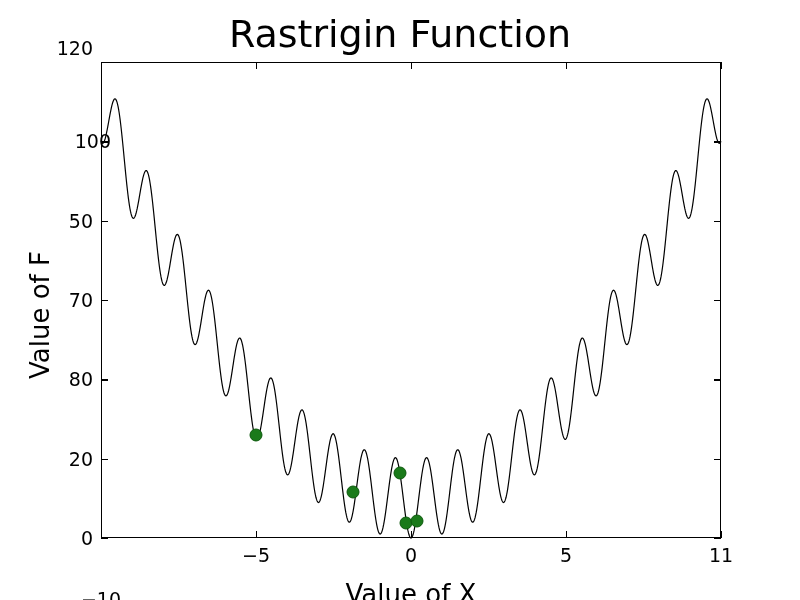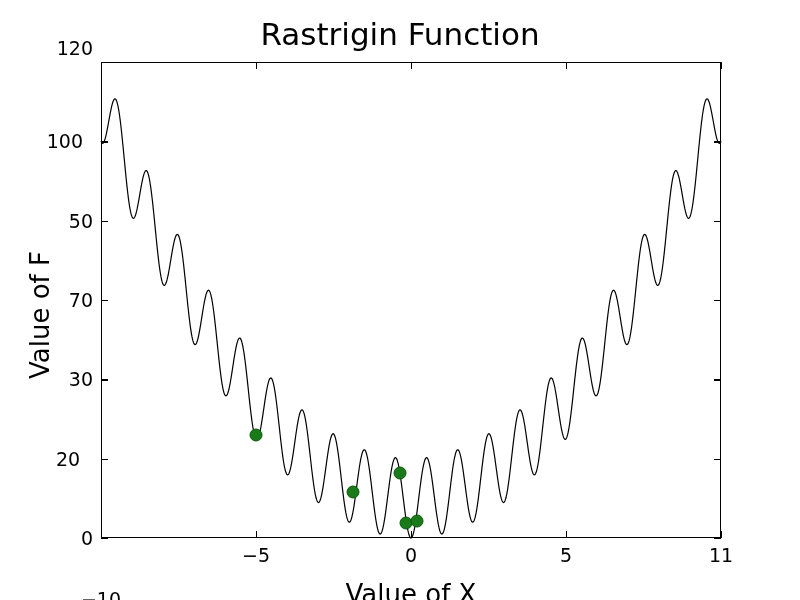--- a/index.html
+++ b/index.html
@@ -14,21 +14,21 @@
     background: #ffffff;
     font-family: "DejaVu Sans", sans-serif;
     overflow: hidden;
   }
   #chart-title {
     position: absolute;
     left: 0;
     top: 14px;
     width: 800px;
     text-align: center;
-    font-size: 31px;
+    font-size: 38px;
     color: #000000;
     font-family: "DejaVu Sans", sans-serif;
     letter-spacing: 0px;
     line-height: 40px;
   }
   #plot-area {
     position: absolute;
     left: 101px;
     top: 62px;
     width: 620px;
@@ -164,24 +164,24 @@
 
   <div id="ticklabels-x">
       <div class="xticklabel" style="left: 101px; top: 544px; margin-top: 44px;">−10</div>
       <div class="xticklabel" style="left: 256px; top: 544px;">−5</div>
       <div class="xticklabel" style="left: 411px; top: 544px;">0</div>
       <div class="xticklabel" style="left: 566px; top: 544px;">5</div>
       <div class="xticklabel" style="left: 721px; top: 544px;">11</div>
     </div>
   <div id="ticklabels-y">
       <div class="yticklabel" style="left: 43px; width: 50px; top: 538px;">0</div>
-      <div class="yticklabel" style="left: 43px; width: 50px; top: 458.667px; text-align: center;">20</div>
-      <div class="yticklabel" style="left: 43px; width: 50px; top: 379.333px;">30</div>
+      <div class="yticklabel" style="left: 43px; width: 50px; top: 458.667px;">20</div>
+      <div class="yticklabel" style="left: 43px; width: 50px; top: 379.333px;">80</div>
       <div class="yticklabel" style="left: 43px; width: 50px; top: 300px;">70</div>
       <div class="yticklabel" style="left: 43px; width: 50px; top: 220.667px;">50</div>
-      <div class="yticklabel" style="left: 33px; width: 50px; top: 141.333px;">100</div>
+      <div class="yticklabel" style="left: 61px; width: 50px; top: 141.333px;">100</div>
       <div class="yticklabel" style="left: 43px; width: 50px; top: 48px;">120</div>
     </div>
 
   <div id="xlabel">Value of X</div>
   <div id="ylabel">Value of F</div>
 
 </div>
 
 </body></html>

